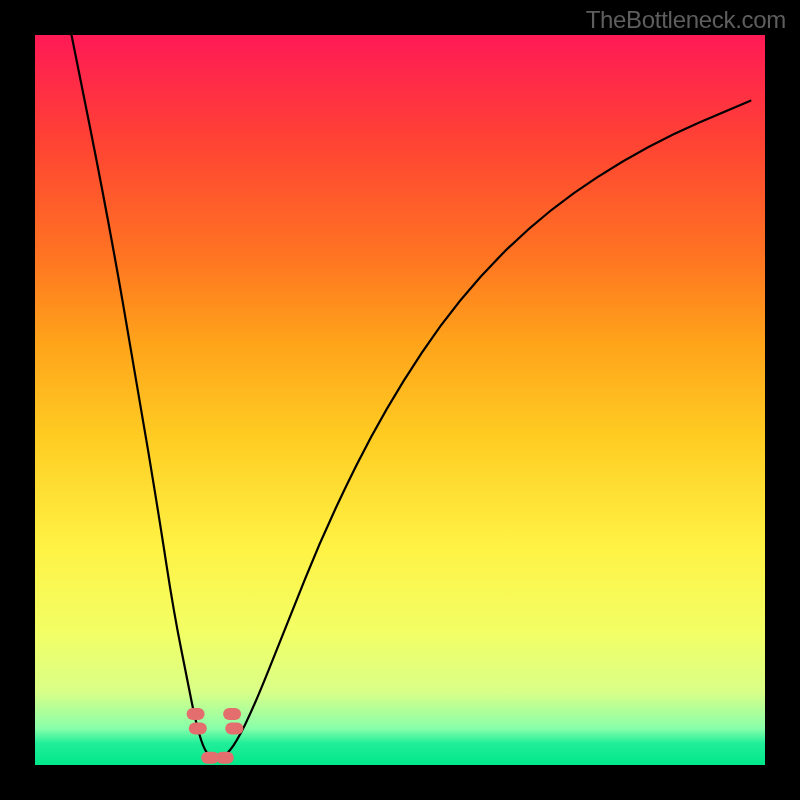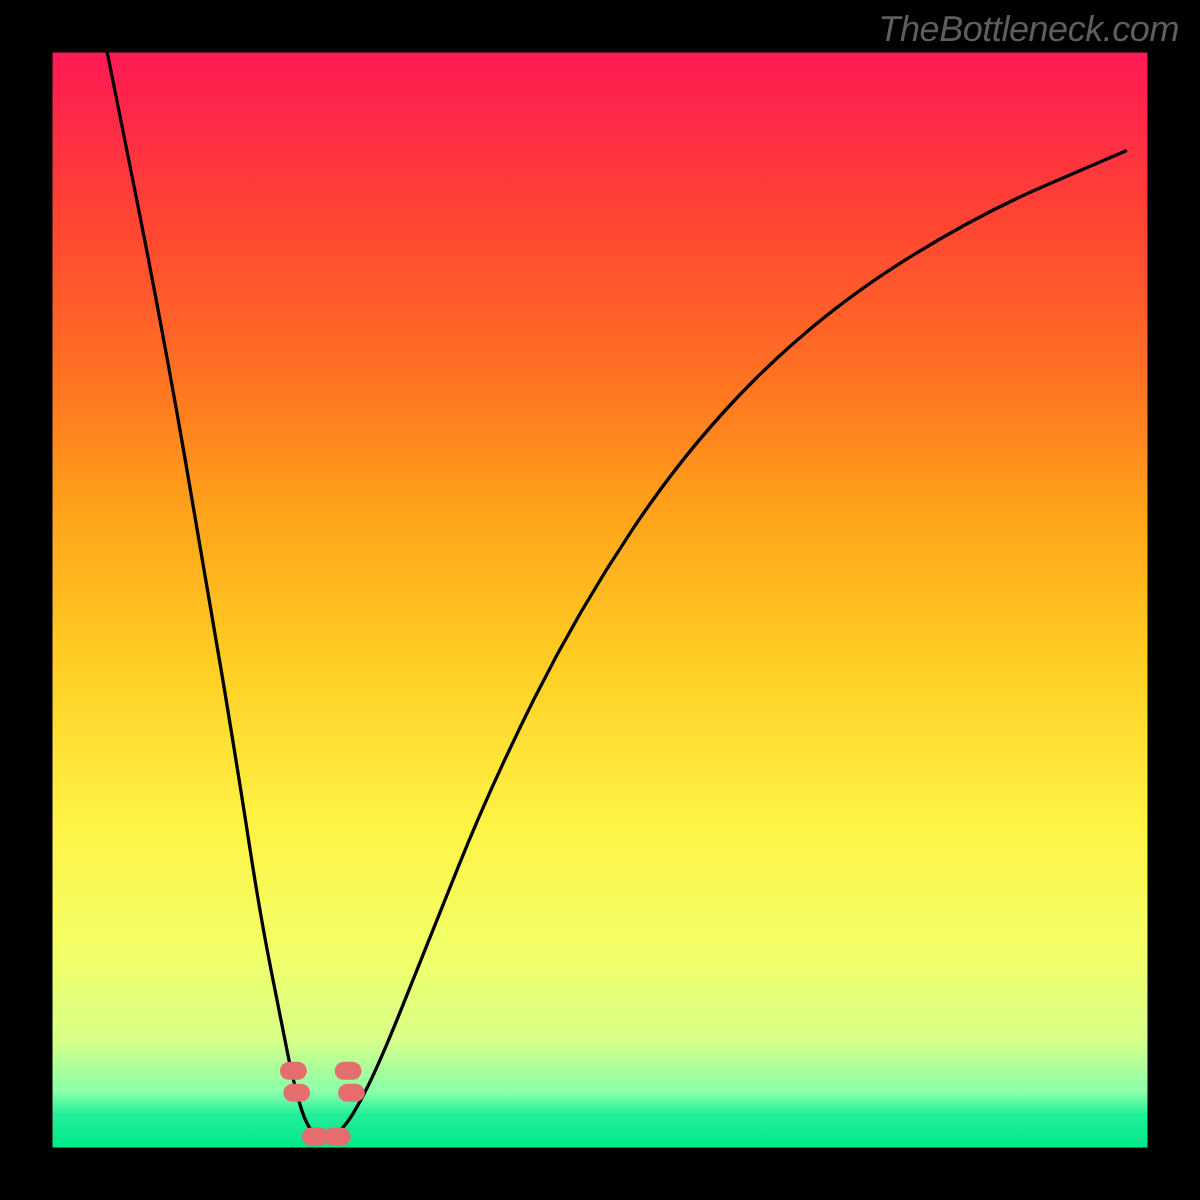--- a/index.html
+++ b/index.html
@@ -34,21 +34,20 @@
   }
   .watermark {
     position: absolute;
     top: 6px;
     right: 14px;
     font-family: Arial, Helvetica, sans-serif;
     font-size: 24px;
     font-weight: 400;
     color: #5e5e5e;
     letter-spacing: -0.3px;
-    font-style: italic;
   }
   svg.curve {
     position: absolute;
     left: 0; top: 0;
     width: 730px;
     height: 730px;
     overflow: visible;
   }
   .curve-path {
     fill: none;

